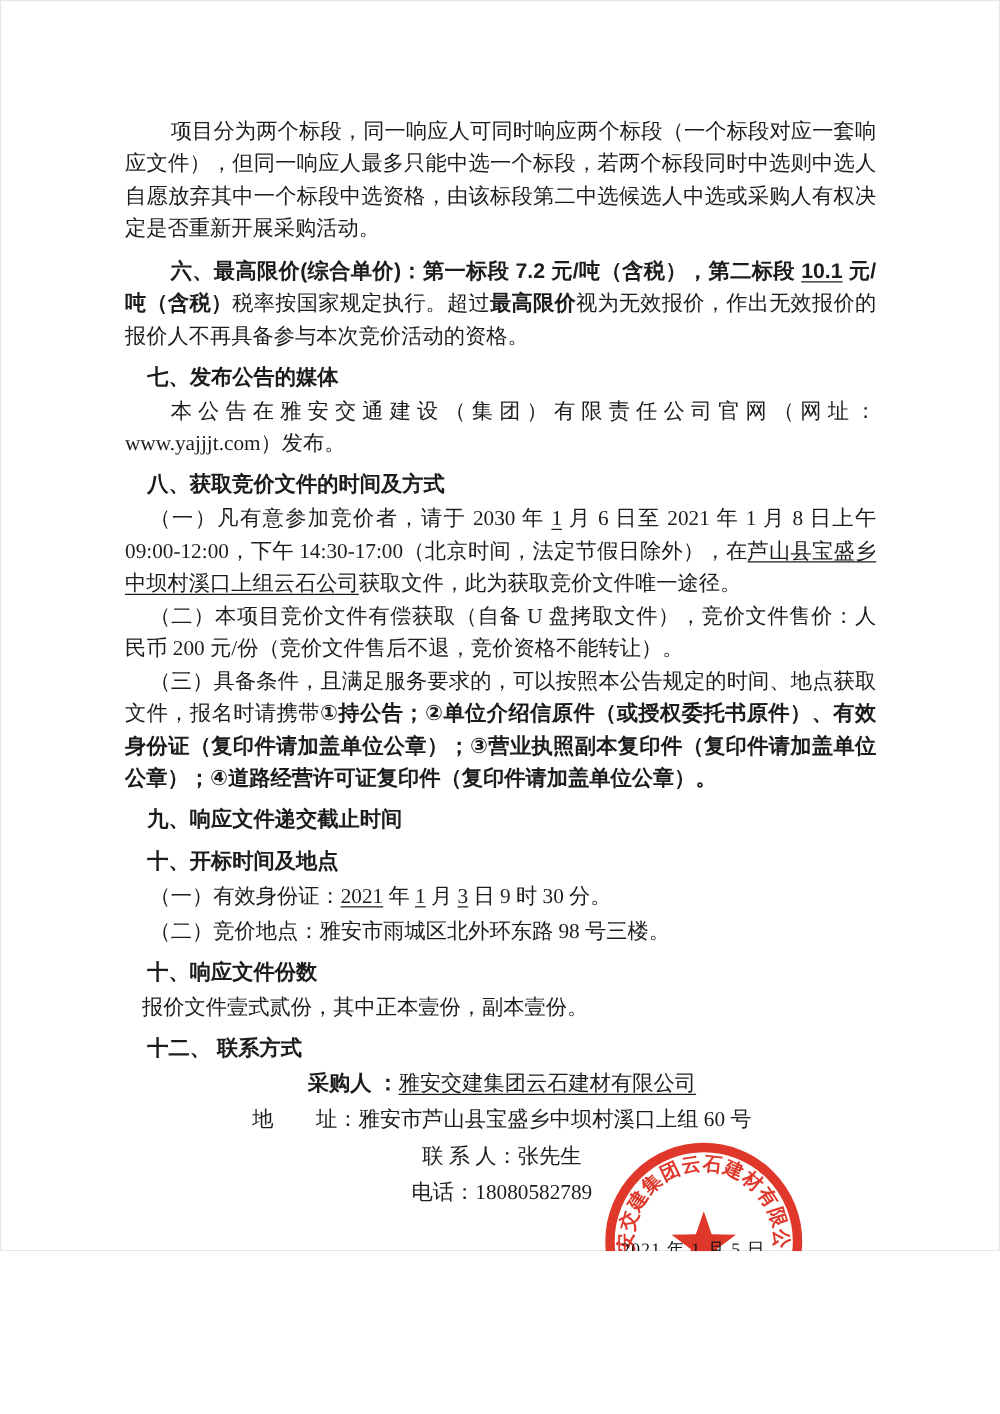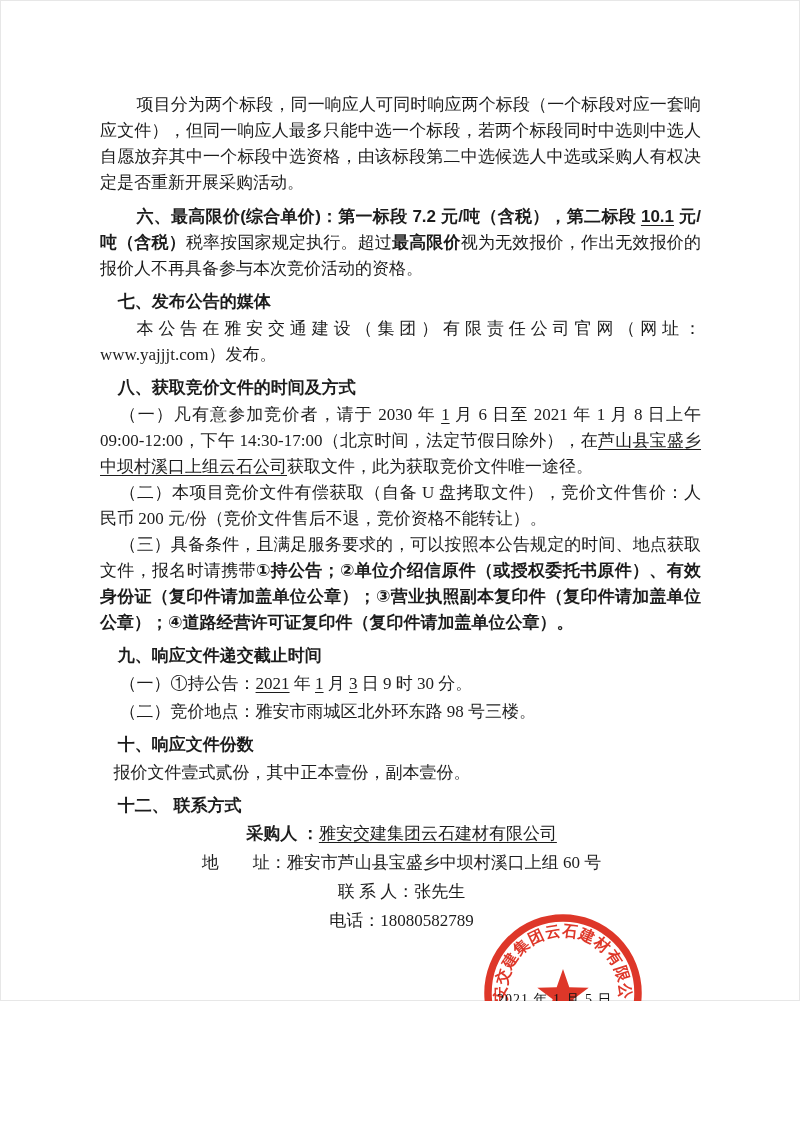--- a/index.html
+++ b/index.html
@@ -47,21 +47,22 @@
   <div class="content">
       <p class="para"><span>项目分为两个标段，同一响应人可同时响应两个标段（一个标段对应一套响应文件），但同一响应人最多只能中选一个标段，若两个标段同时中选则中选人自愿放弃其中一个标段中选资格，由该标段第二中选候选人中选或采购人有权决定是否重新开展采购活动。</span></p>
       <p class="para mt8"><span class="b">六、最高限价(综合单价)：第一标段 7.2 元/吨（含税），第二标段 </span><span class="b u">10.1</span><span class="b"> 元/吨（含税）</span><span>税率按国家规定执行。超过</span><span class="b">最高限价</span><span>视为无效报价，作出无效报价的报价人不再具备参与本次竞价活动的资格。</span></p>
       <p class="heading"><span class="b">七、发布公告的媒体</span></p>
       <p class="para"><span>本公告在雅安交通建设（集团）有限责任公司官网（网址：www.yajjjt.com）发布。</span></p>
       <p class="heading"><span class="b">八、获取竞价文件的时间及方式</span></p>
       <p class="sub"><span>（一）凡有意参加竞价者，请于 2030 年 </span><span class="u">1</span><span> 月 6 日至 2021 年 1 月 8 日上午 09:00-12:00，下午 14:30-17:00（北京时间，法定节假日除外），在</span><span class="u">芦山县宝盛乡中坝村溪口上组云石公司</span><span>获取文件，此为获取竞价文件唯一途径。</span></p>
       <p class="sub"><span>（二）本项目竞价文件有偿获取（自备 U 盘拷取文件），竞价文件售价：人民币 200 元/份（竞价文件售后不退，竞价资格不能转让）。</span></p>
       <p class="sub"><span>（三）具备条件，且满足服务要求的，可以按照本公告规定的时间、地点获取文件，报名时请携带</span><span class="b">①持公告；②单位介绍信原件（或授权委托书原件）、有效身份证（复印件请加盖单位公章）；③营业执照副本复印件（复印件请加盖单位公章）；④道路经营许可证复印件（复印件请加盖单位公章）。</span></p>
       <p class="heading"><span class="b">九、响应文件递交截止时间</span></p>
-      <p class="sub s2"><span>（一）①持公告：</span><span class="u">2021</span><span> 年 </span><span class="u">1</span><span> 月 </span><span class="u">3</span><span> 日 9 时 30 分。</span></p>
+      <p class="heading"><span class="b">十、开标时间及地点</span></p>
+      <p class="sub s2"><span>（一）有效身份证：</span><span class="u">2021</span><span> 年 </span><span class="u">1</span><span> 月 </span><span class="u">3</span><span> 日 9 时 30 分。</span></p>
       <p class="sub s2"><span>（二）竞价地点：雅安市雨城区北外环东路 98 号三楼。</span></p>
       <p class="heading"><span class="b">十、响应文件份数</span></p>
       <p class="line"><span>报价文件壹式贰份，其中正本壹份，副本壹份。</span></p>
       <p class="heading"><span class="b">十二、 联系方式</span></p>
       <p class="contact"><span class="b">采购人 ：</span><span class="u">雅安交建集团云石建材有限公司</span></p>
       <p class="contact"><span>地　　址：雅安市芦山县宝盛乡中坝村溪口上组 60 号</span></p>
       <p class="contact"><span>联 系 人：张先生</span></p>
       <p class="contact"><span>电话：18080582789</span></p>
     </div>
 

